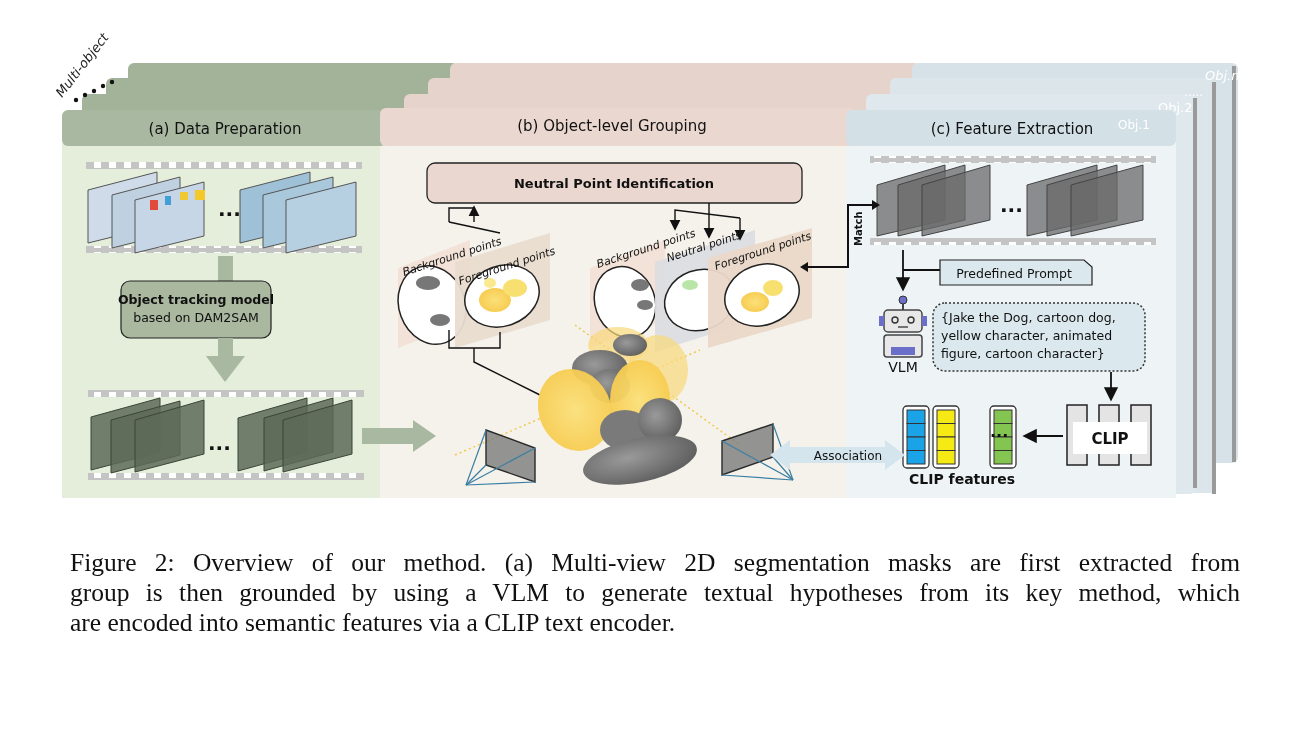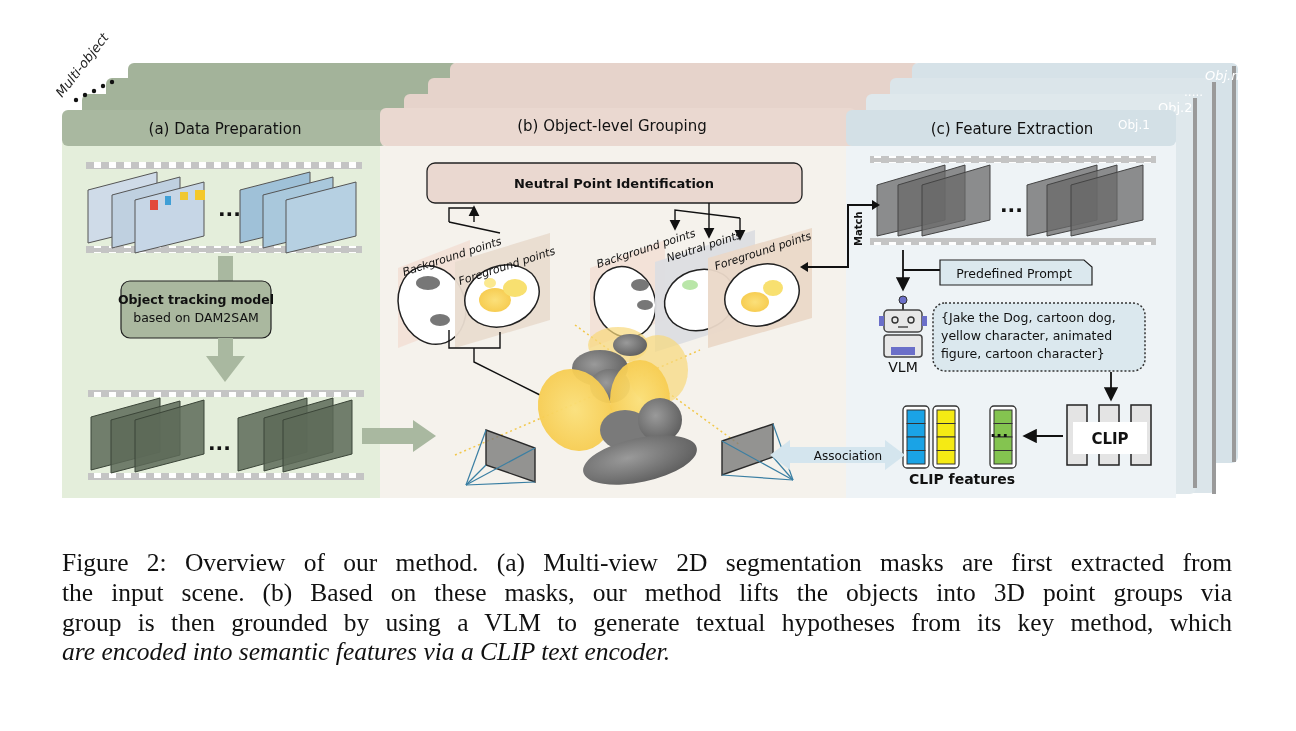--- a/index.html
+++ b/index.html
@@ -1,24 +1,24 @@
 <!DOCTYPE html>
 <html><head>
 <meta charset="utf-8">
 <style>
   html, body { margin: 0; padding: 0; background: #ffffff; }
   body { width: 1296px; height: 731px; position: relative; overflow: hidden; font-family: "DejaVu Sans", sans-serif; }
   .svgwrap { position: absolute; left: 0; top: 0; width: 1296px; height: 520px; }
   .caption {
-    position: absolute; left: 62px; top: 548px; width: 1170px;
+    position: absolute; left: 70px; top: 548px; width: 1170px;
     font-family: "Liberation Serif", serif; font-size: 25.5px; line-height: 29.8px;
     color: #111; text-align: justify;
   }
   .caption span { display: block; text-align: justify; text-align-last: justify; }
-  .caption span.last { text-align-last: left; font-style: italic; }
+  .caption span.last { text-align-last: left; }
   svg text { font-family: "DejaVu Sans", sans-serif; }
 </style>
 </head>
 <body>
 
 <div class="svgwrap">
 <svg width="1296" height="520" viewBox="0 0 1296 520" xmlns="http://www.w3.org/2000/svg">
   <defs>
     <radialGradient id="yel" cx="50%" cy="50%" r="60%">
       <stop offset="0%" stop-color="#fbe07a"></stop>
@@ -279,16 +279,15 @@
   <text x="990" y="437" font-size="16" font-weight="bold" fill="#111">...</text>
   <text x="962" y="484" font-size="14" font-weight="bold" text-anchor="middle" fill="#111">CLIP features</text>
 
   <polygon points="770,455 790,440 790,447 885,447 885,440 905,455 885,470 885,463 790,463 790,470" fill="#d4e5ee"></polygon>
   <text x="848" y="460" font-size="12" text-anchor="middle" fill="#111">Association</text>
 </svg>
 </div>
 
 <div class="caption">
   <span>Figure 2: Overview of our method. (a) Multi-view 2D segmentation masks are first extracted from</span>
-  <span>the input scene. (b) Based on these masks, our method lifts the objects into 3D point groups via</span>
   <span>group is then grounded by using a VLM to generate textual hypotheses from its key method, which</span>
   <span class="last">are encoded into semantic features via a CLIP text encoder.</span>
 </div>
 
 </body></html>

